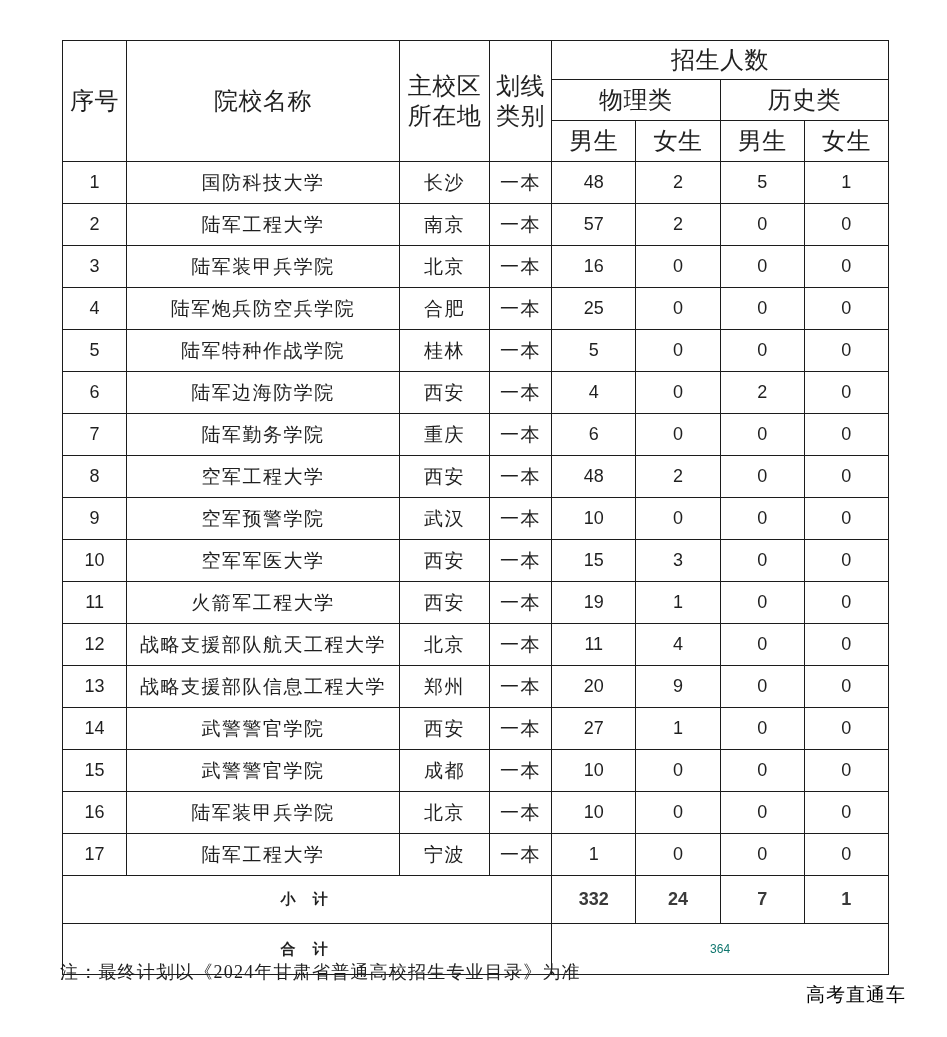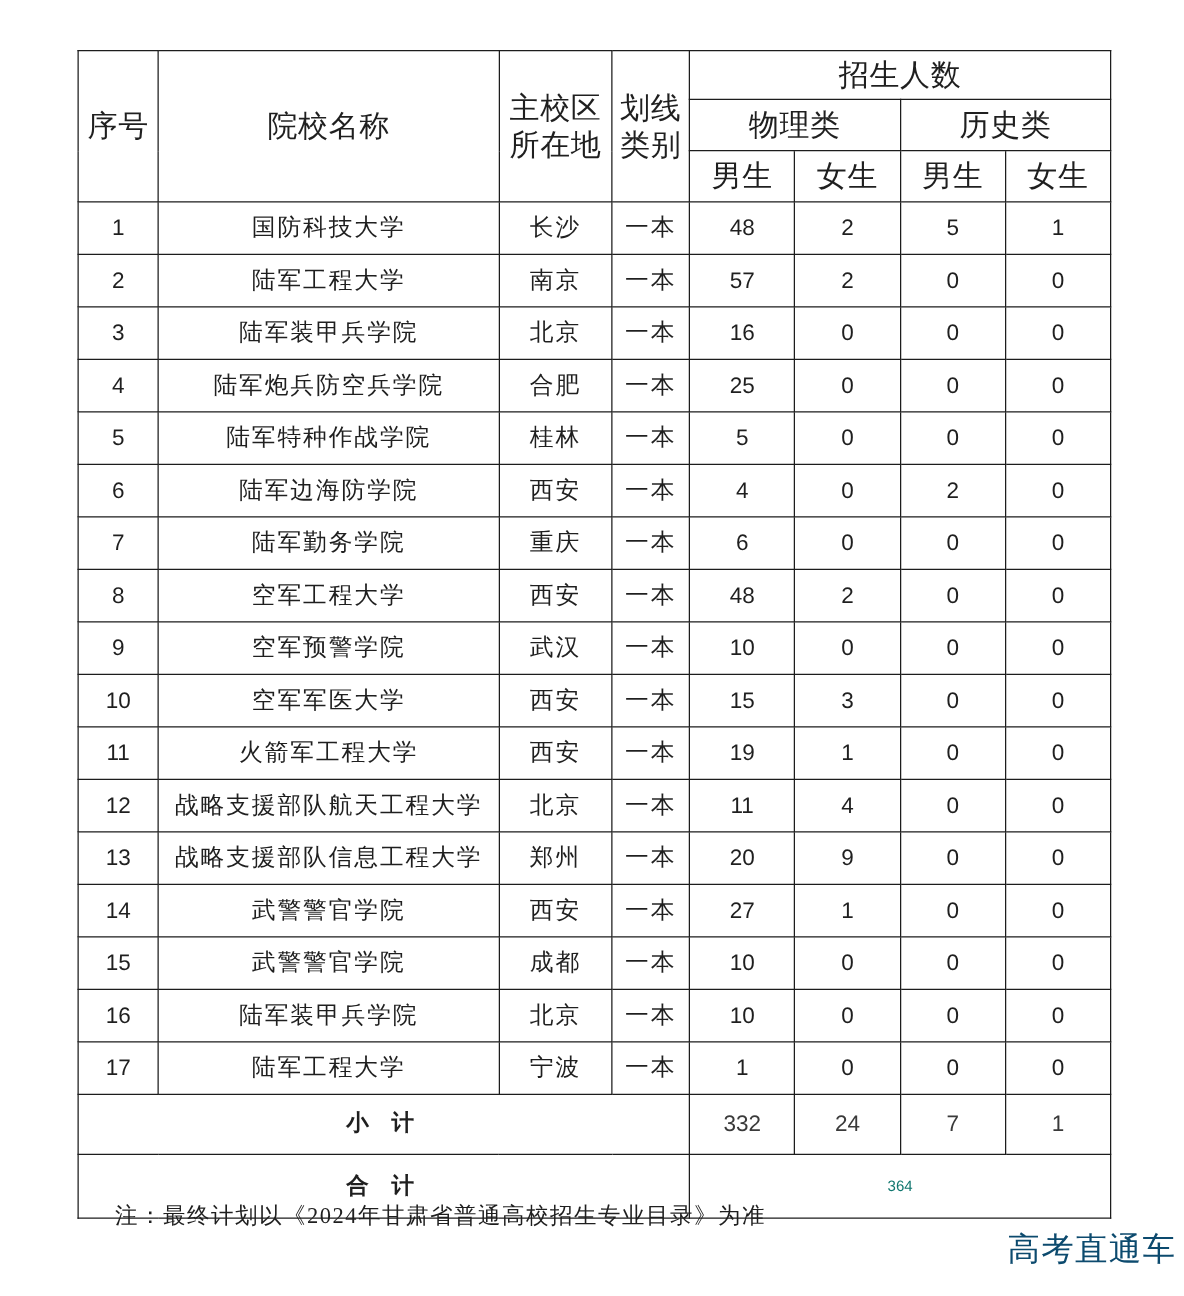--- a/index.html
+++ b/index.html
@@ -68,58 +68,58 @@
   td.idx  { font-family: "Liberation Sans", "DejaVu Sans", sans-serif; font-size: 18px; color: #3a3a3a;}
   td.name { font-size: 19px; letter-spacing: 1.5px; }
   td.city { font-size: 19px; letter-spacing: 1.5px; }
   td.level{ font-size: 19px; letter-spacing: 1.5px; }
   td.num  { font-family: "Liberation Sans", "DejaVu Sans", sans-serif; font-size: 18px; color: #3a3a3a; }
 
   tr.summary td {
     height: 47px;
     font-family: "DejaVu Sans", "Liberation Sans", sans-serif;
     font-weight: bold;
-    font-size: 18px;
+    font-size: 15px;
     letter-spacing: 6px;
   }
   tr.summary td.num {
     font-family: "Liberation Sans", "DejaVu Sans", sans-serif;
-    font-weight: normal;
+    font-weight: bold;
     letter-spacing: 0;
     font-size: 18px;
     color: #3a3a3a;
   }
   tr.grand td {
     height: 50px;
   }
   tr.grand td.total-val {
     font-family: "Liberation Sans", "DejaVu Sans", sans-serif;
     font-weight: normal;
     letter-spacing: 0;
     font-size: 12px;
     color: #0f766e;
   }
 
   .note {
     position: absolute;
-    left: 92px;
+    left: 60px;
     top: 960px;
     font-size: 18px;
     font-family: "Liberation Serif", "DejaVu Serif", serif;
     color: #1f1f1f;
     letter-spacing: 1.2px;
     white-space: nowrap;
   }
   .watermark {
     position: absolute;
     left: 806px;
     top: 982px;
-    font-size: 26px;
+    font-size: 19px;
     font-family: Liberation Serif, serif;
-    color: #0c4a6e;
+    color: #000000;
     letter-spacing: 1px;
     user-select: none;
     white-space: nowrap;
   }
 </style>
 </head>
 <body>
 
 <div id="page">
 

